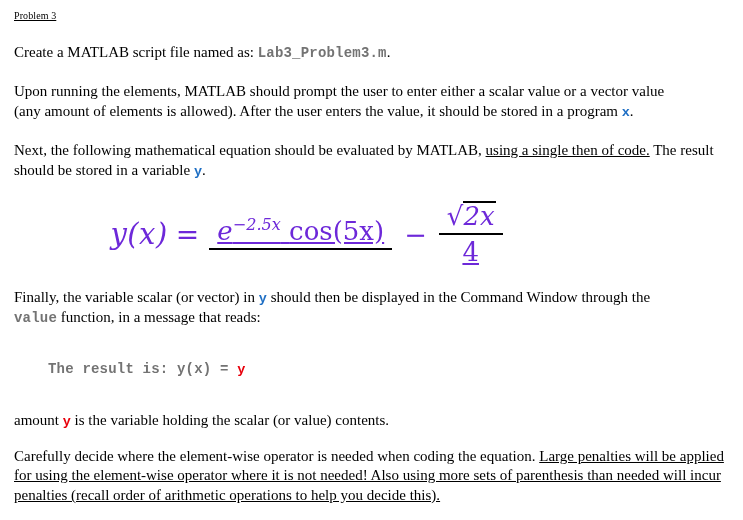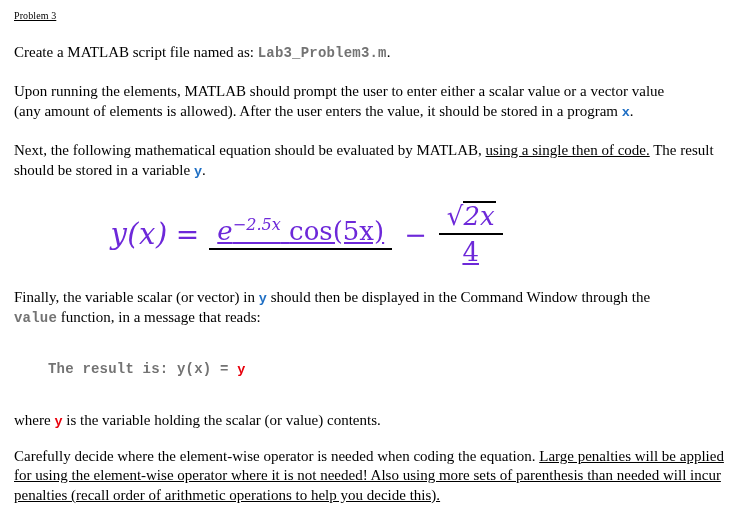--- a/index.html
+++ b/index.html
@@ -198,20 +198,20 @@
     </div>
 
     <p class="para"><span>Finally, the variable scalar (or vector) in</span> <span class="var">y</span> <span>should then be displayed in the Command Window through the</span><br><span class="code">value</span> <span>function, in a message that reads:</span></p>
 
     <div class="sp-md"></div>
 
     <p class="code-line"><span class="code">The result is: y(x) = </span><span class="code-red">y</span></p>
 
     <div class="sp-md"></div>
 
-    <p class="para"><span>where</span> <span class="var-red">y</span> <span>is the variable holding the scalar (or value) contents.</span></p>
+    <p class="para"><span>amount</span> <span class="var-red">y</span> <span>is the variable holding the scalar (or value) contents.</span></p>
 
     <div class="sp-md"></div>
 
     <p class="para"><span>Carefully decide where the element-wise operator is needed when coding the equation.</span> <span class="u">Large penalties will be applied for using the element-wise operator where it is not needed! Also using more sets of parenthesis than needed will incur penalties (recall order of arithmetic operations to help you decide this).</span></p>
 
   </div>
 </div>
 
 </body></html>

